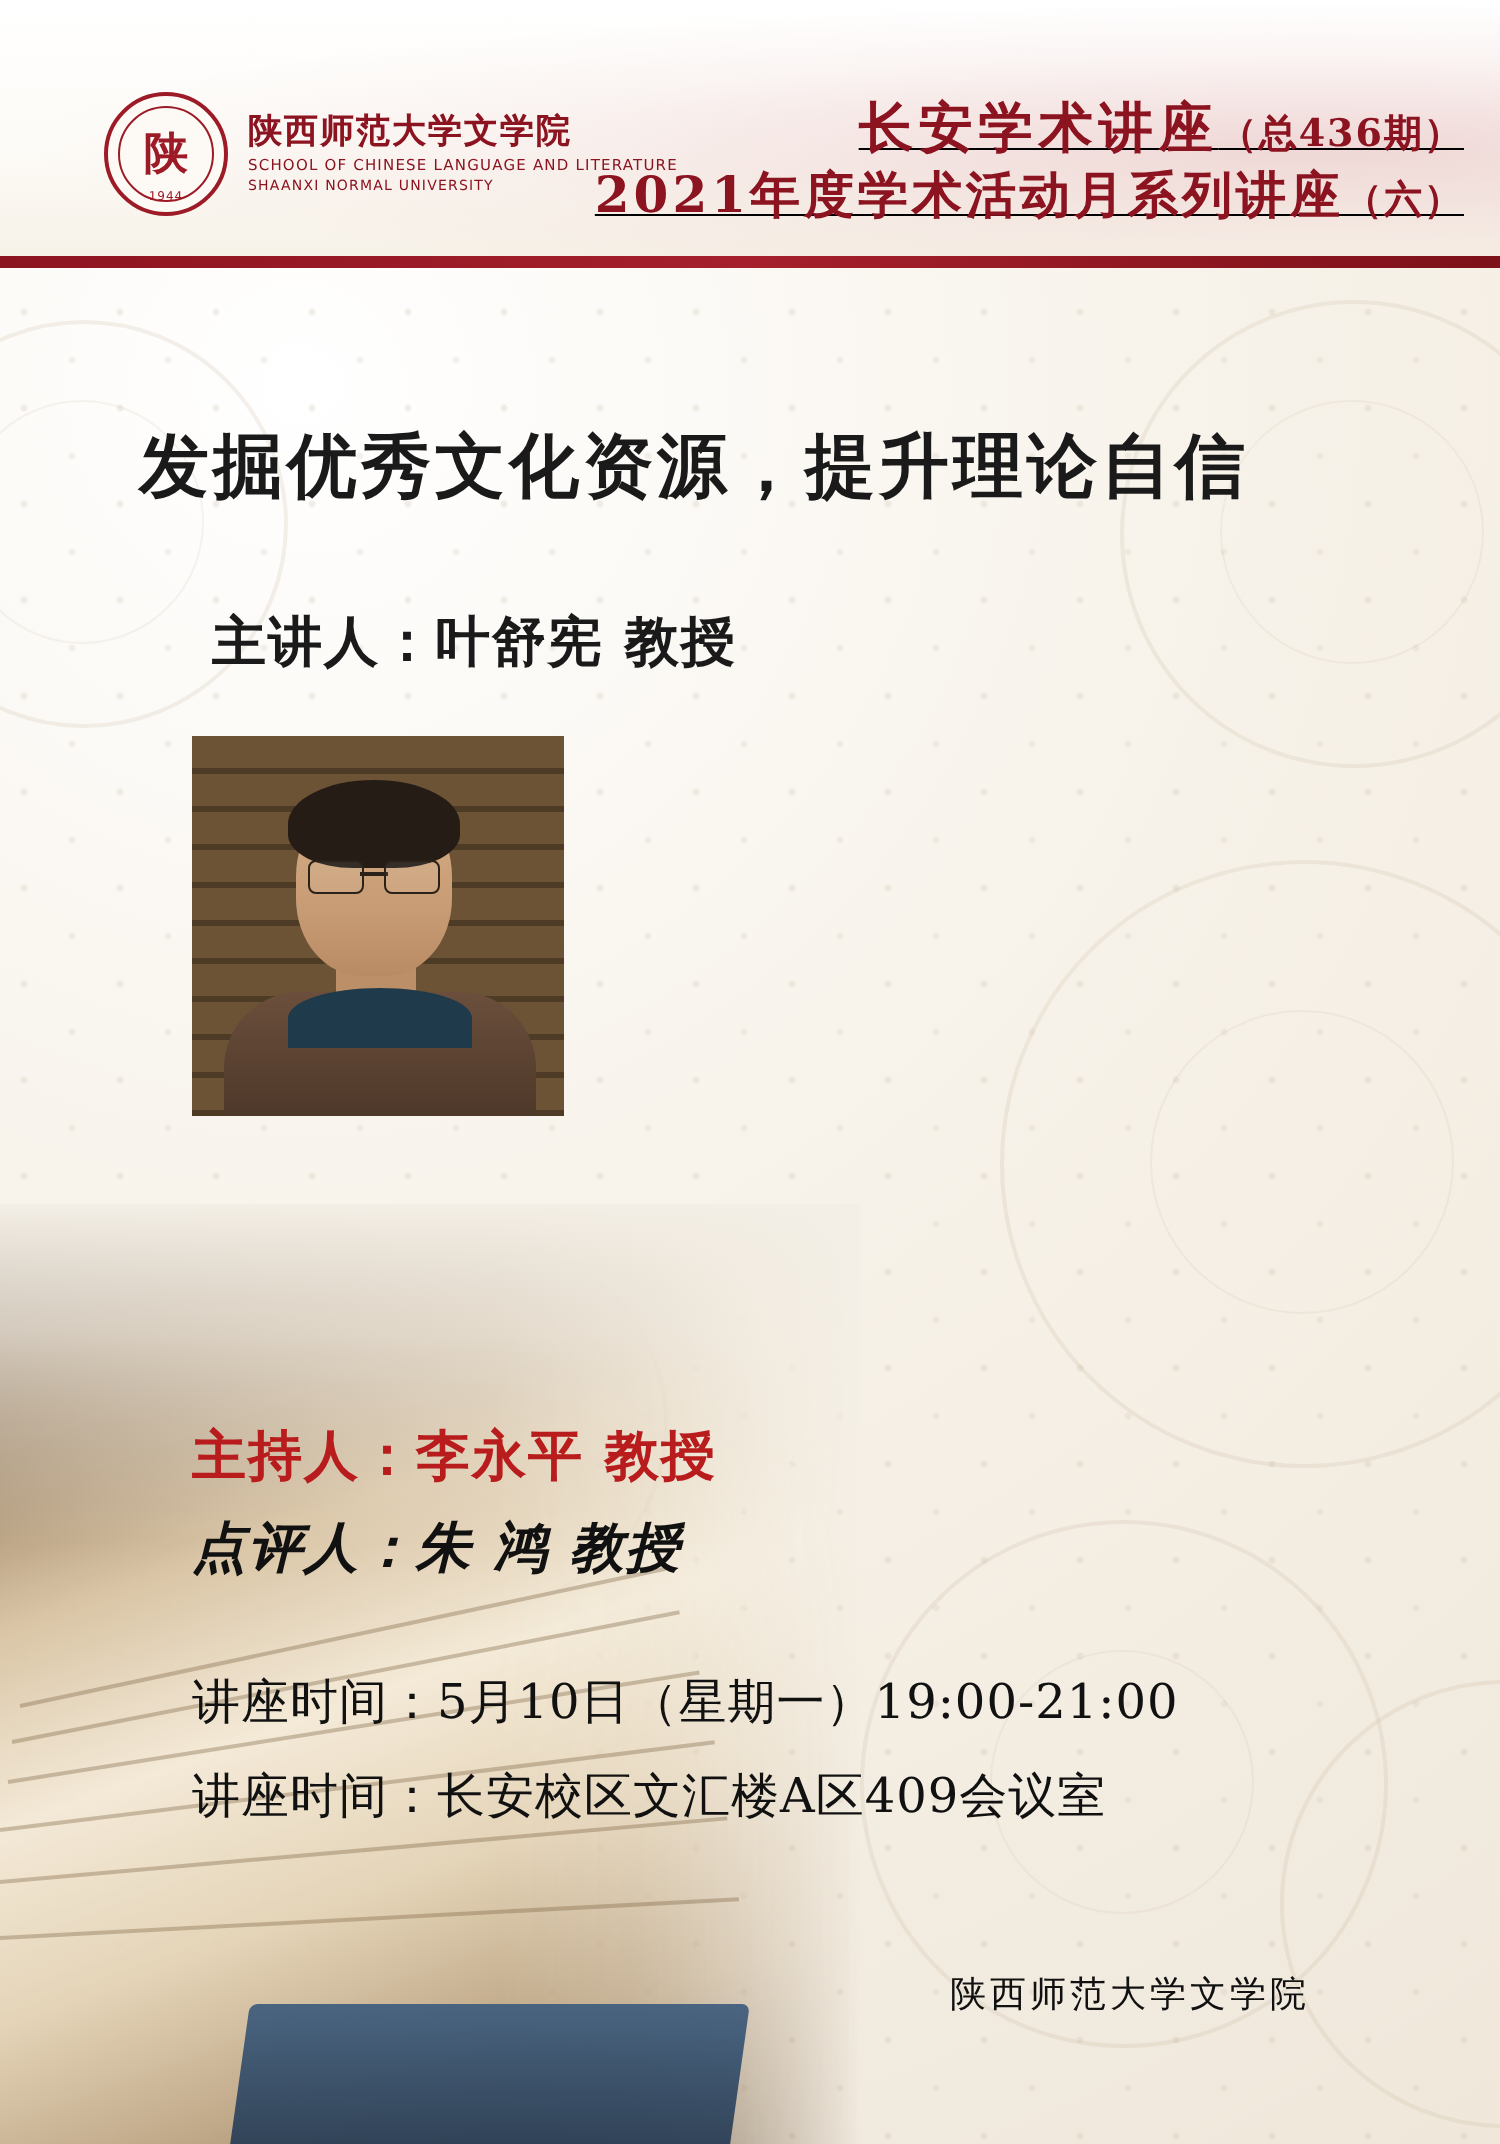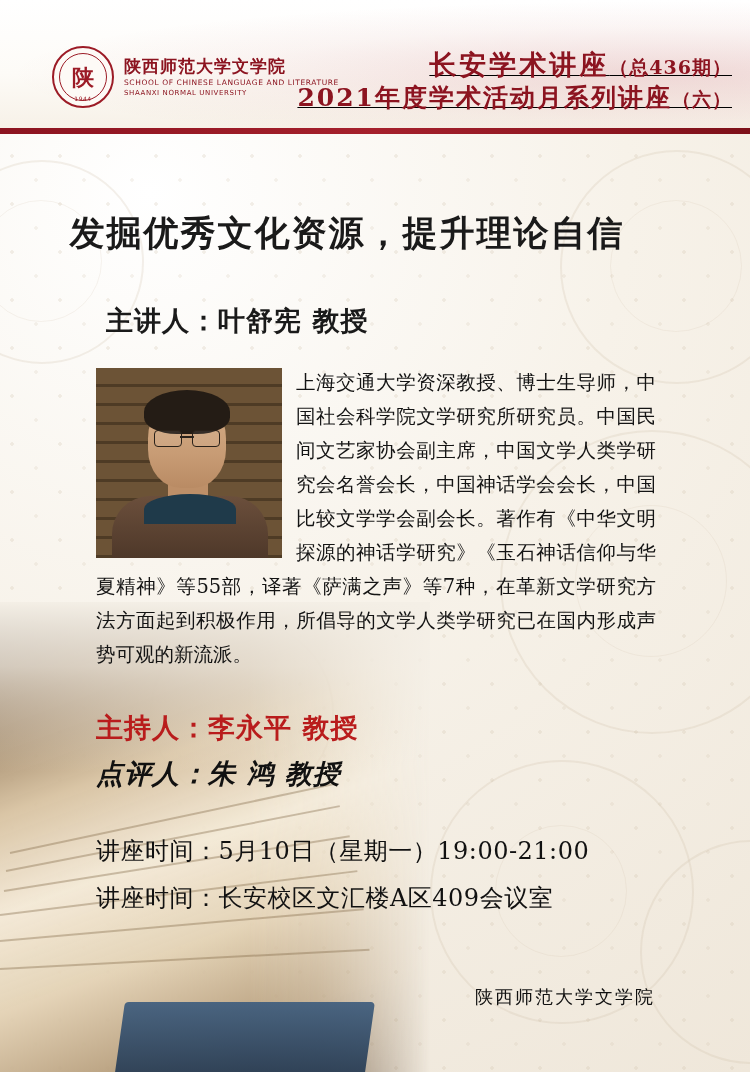--- a/index.html
+++ b/index.html
@@ -443,24 +443,20 @@
     <div class="collar"></div>
     <div class="head"></div>
     <div class="hair"></div>
     <div class="glasses">
       <div class="lens l"></div>
       <div class="bridge"></div>
       <div class="lens r"></div>
     </div>
   </div>
 
-  <div class="bio">
-    <div class="float-box"></div>
-    <span>上海交通大学资深教授、博士生导师，中国社会科学院文学研究所研究员。中国民间文艺家协会副主席，中国文学人类学研究会名誉会长，中国神话学会会长，中国比较文学学会副会长。著作有《中华文明探源的神话学研究》《玉石神话信仰与华夏精神》等55部，译著《萨满之声》等7种，在革新文学研究方法方面起到积极作用，所倡导的文学人类学研究已在国内形成声势可观的新流派。</span>
-  </div>
 
   <div class="host-line">主持人：李永平  教授</div>
   <div class="comment-line">点评人：朱  鸿  教授</div>
 
   <div class="time-line">讲座时间：5月10日（星期一）19:00-21:00</div>
   <div class="place-line">讲座时间：长安校区文汇楼A区409会议室</div>
 
   <div class="footer-org">陕西师范大学文学院</div>
 
 </div>

